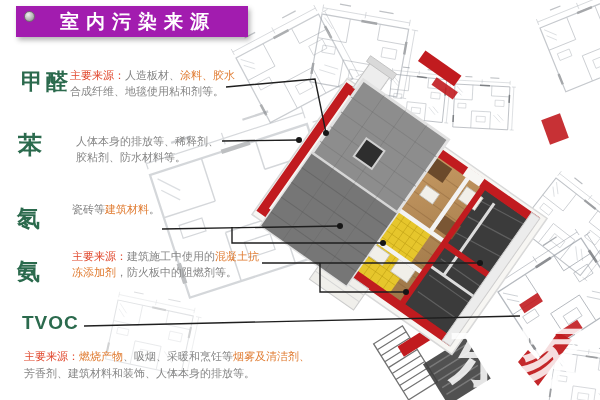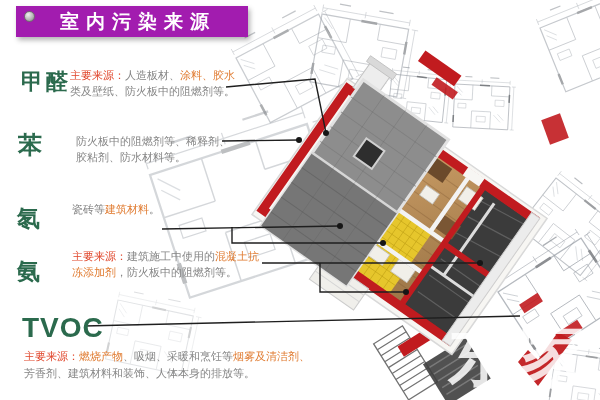--- a/index.html
+++ b/index.html
@@ -26,21 +26,21 @@
     background:radial-gradient(circle at 35% 30%, #f0f0f0 0%, #b9b9b9 55%, #7f7f7f 100%);
     border:0.5px solid #6f6f6f;
   }
 
   
   .sec-label{position:absolute;color:#2b6a4d;font-weight:bold;white-space:nowrap;}
   #lbl-jiaquan{left:21px;top:67px;font-size:22px;letter-spacing:3px;}
   #lbl-ben{left:18px;top:129px;font-size:24px;}
   #lbl-dong{left:17px;top:203px;font-size:23px;}
   #lbl-an{left:17px;top:256px;font-size:23px;}
-  #lbl-tvoc{left:22px;top:312px;font-size:28px;letter-spacing:1px;}
+  #lbl-tvoc{left:22px;top:312px;font-size:19px;letter-spacing:1px;}
 
   
   .desc{position:absolute;font-size:11px;color:#858585;}
   .desc .ln{white-space:nowrap;line-height:15.5px;}
   #desc-jiaquan{left:70px;top:68px;}
   #desc-ben{left:76px;top:134px;}
   #desc-dong{left:72px;top:202px;}
   #desc-an{left:72px;top:249px;}
   #desc-tvoc{left:24px;top:348px;}
   #desc-tvoc .ln{line-height:16.5px;}
@@ -176,28 +176,28 @@
       <span class="pin"></span>
       <span class="banner-title">室内污染来源</span>
     </div>
 
     <div class="sec-label" id="lbl-jiaquan">甲醛</div>
     <div class="desc" id="desc-jiaquan">
       <div class="ln">
         <span class="src">主要来源：</span><span class="tx">人造板材、</span><span class="hl">涂料、胶水</span>
       </div>
       <div class="ln">
-        <span class="tx">类及壁纸、防火板中的阻燃剂等。</span>
+        <span class="tx">合成纤维、地毯使用粘和剂等。</span>
       </div>
     </div>
 
     <div class="sec-label" id="lbl-ben">苯</div>
     <div class="desc" id="desc-ben">
       <div class="ln">
-        <span class="tx">防火板中的阻燃剂等、稀释剂、</span>
+        <span class="tx">人体本身的排放等、稀释剂、</span>
       </div>
       <div class="ln">
         <span class="tx">胶粘剂、防水材料等。</span>
       </div>
     </div>
 
     <div class="sec-label" id="lbl-dong">氡</div>
     <div class="desc" id="desc-dong">
       <div class="ln">
         <span class="tx">瓷砖等</span><span class="hl">建筑材料</span><span class="tx">。</span>

